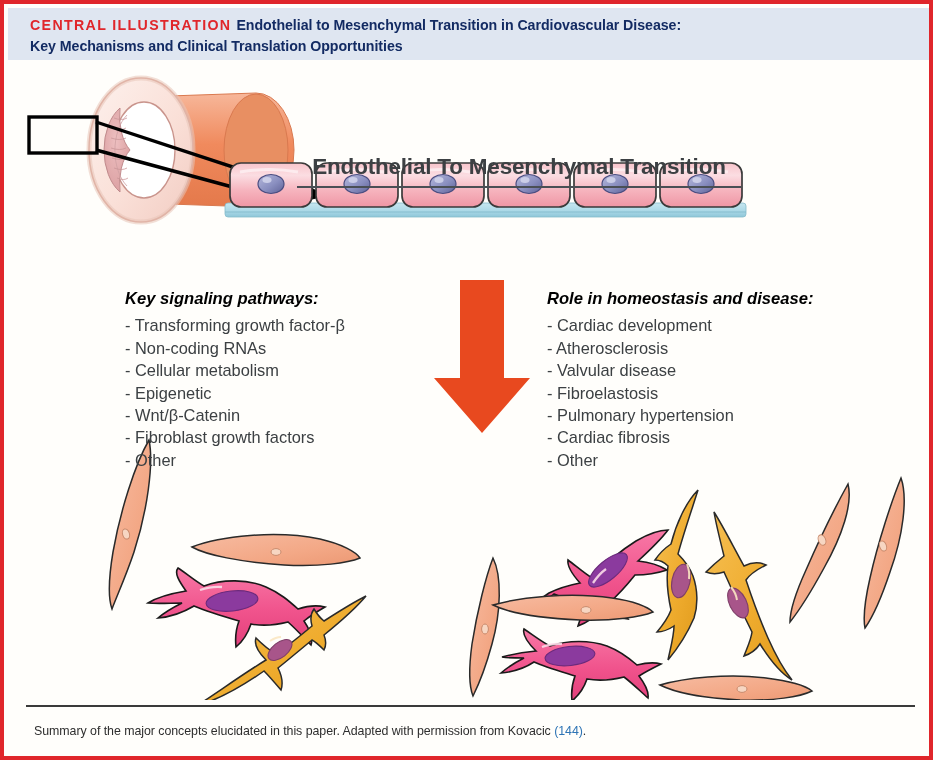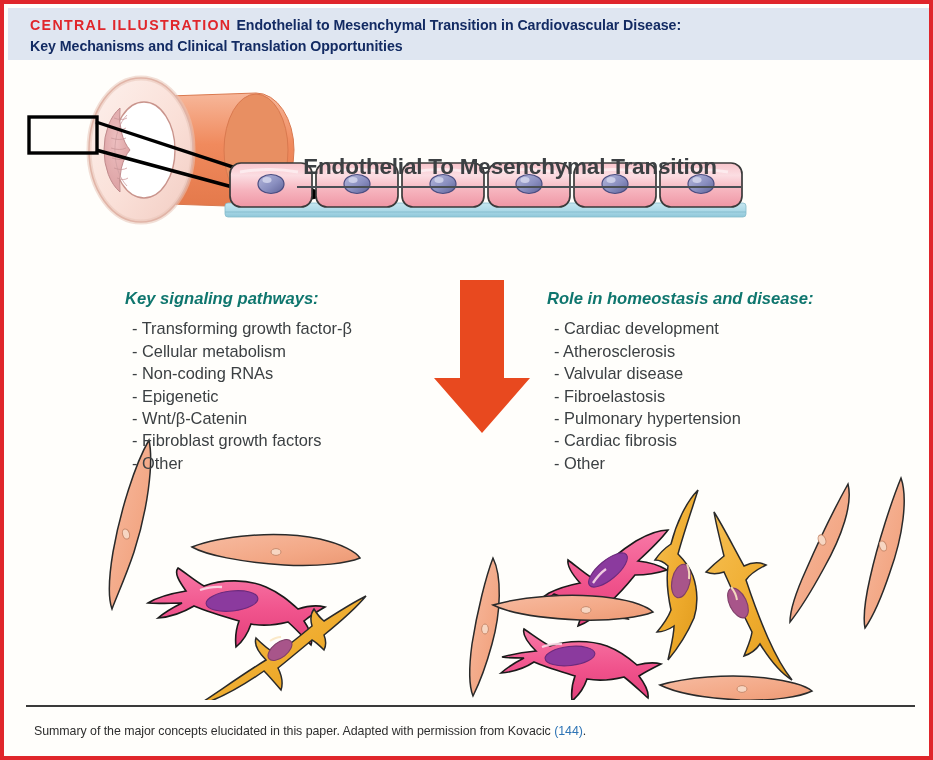--- a/index.html
+++ b/index.html
@@ -25,33 +25,33 @@
   .hdr-tag{color:#E0262B;letter-spacing:1.35px;font-weight:bold;margin-right:5px;}
 
   
   #canvas{
     position:absolute;left:4px;top:56px;width:925px;height:640px;
     background:#fffefb;
   }
 
   
   #main-title{
-    position:absolute;left:280px;top:94px;width:444px;
+    position:absolute;left:289px;top:94px;width:444px;
     text-align:center;
     font-size:22.5px;font-weight:bold;color:#3C4043;
     letter-spacing:-0.2px;
   }
   #main-title-rule{
     position:absolute;left:289px;top:126px;width:444px;height:2px;background:#4A4F55;
   }
 
   
   .col{position:absolute;font-size:16.4px;color:#3C4043;line-height:22.4px;}
-  .col .col-head{font-style:italic;font-weight:bold;font-size:16.6px;color:#0f766e;margin-bottom:4px;}
-  .col ul{list-style:none;margin:7px;padding:0;}
+  .col .col-head{font-style:italic;font-weight:bold;font-size:16.6px;color:#000000;margin-bottom:4px;}
+  .col ul{list-style:none;margin:0;padding:0;}
   .col li{white-space:nowrap;}
   #col-left{left:117px;top:228px;}
   #col-right{left:539px;top:228px;}
 
   
   #citation{
     position:absolute;left:30px;top:662px;
     font-size:13.4px;font-weight:bold;color:#15202E;letter-spacing:-0.05px;
   }
   #rule{
@@ -338,22 +338,22 @@
       </g>
     </svg>
 
     <div id="main-title">Endothelial To Mesenchymal Transition</div>
     <div id="main-title-rule"></div>
 
     <div class="col" id="col-left">
       <div class="col-head">Key signaling pathways:</div>
       <ul>
         <li>- Transforming growth factor-β</li>
+        <li>- Non-coding RNAs</li>
         <li>- Cellular metabolism</li>
-        <li>- Non-coding RNAs</li>
         <li>- Epigenetic</li>
         <li>- Wnt/β-Catenin</li>
         <li>- Fibroblast growth factors</li>
         <li>- Other</li>
       </ul>
     </div>
 
     <div class="col" id="col-right">
       <div class="col-head">Role in homeostasis and disease:</div>
       <ul>

